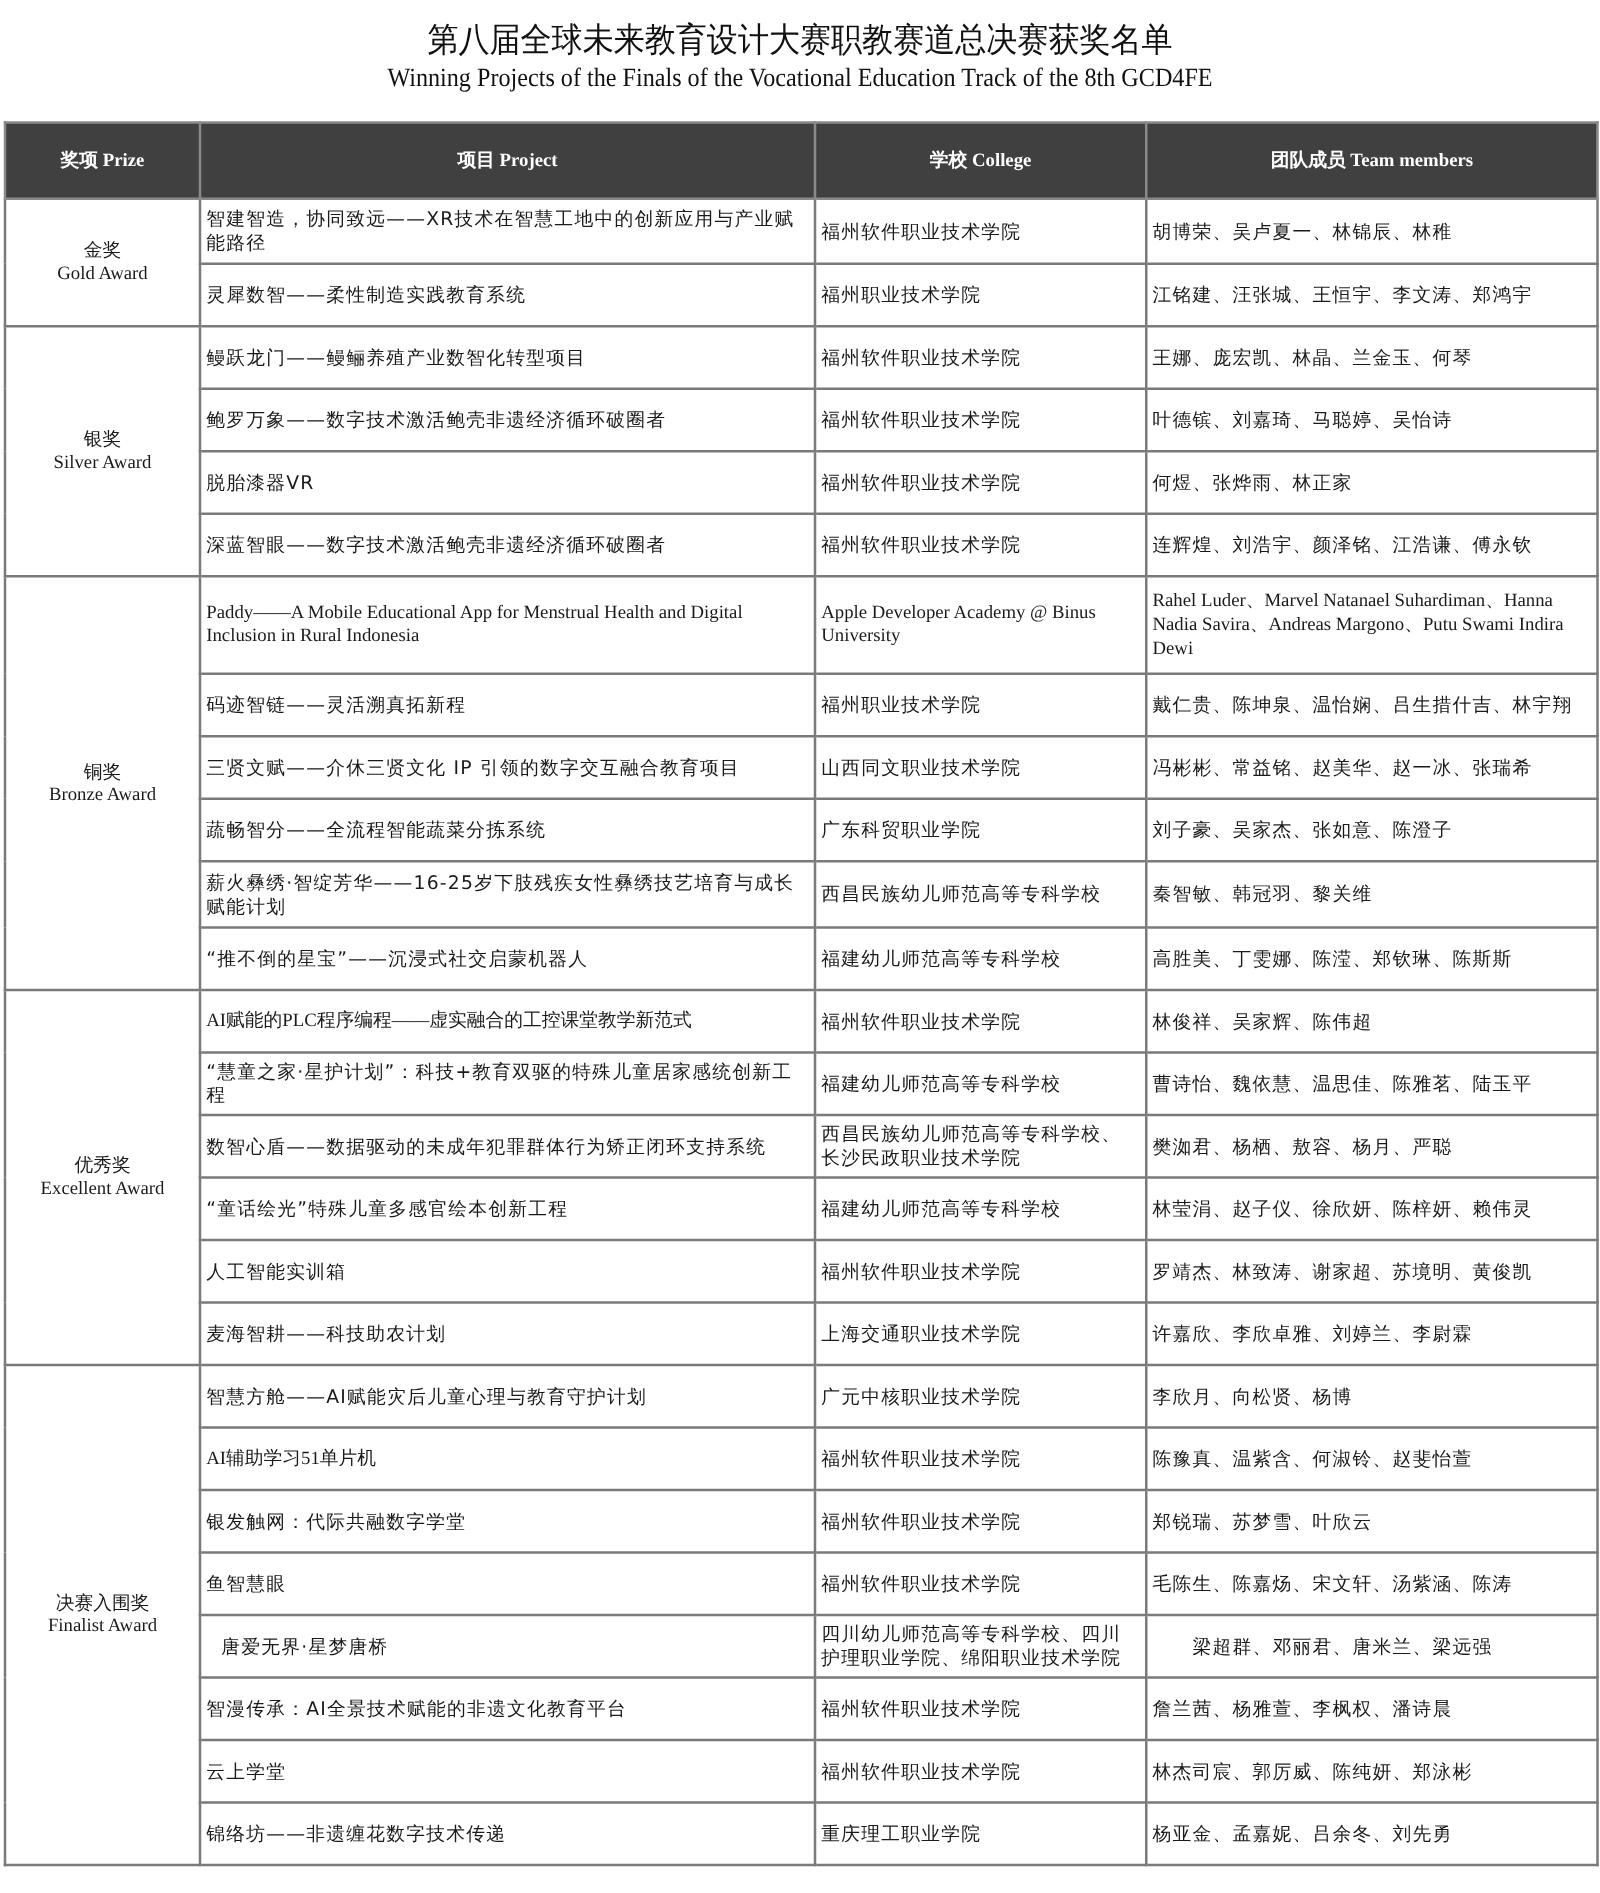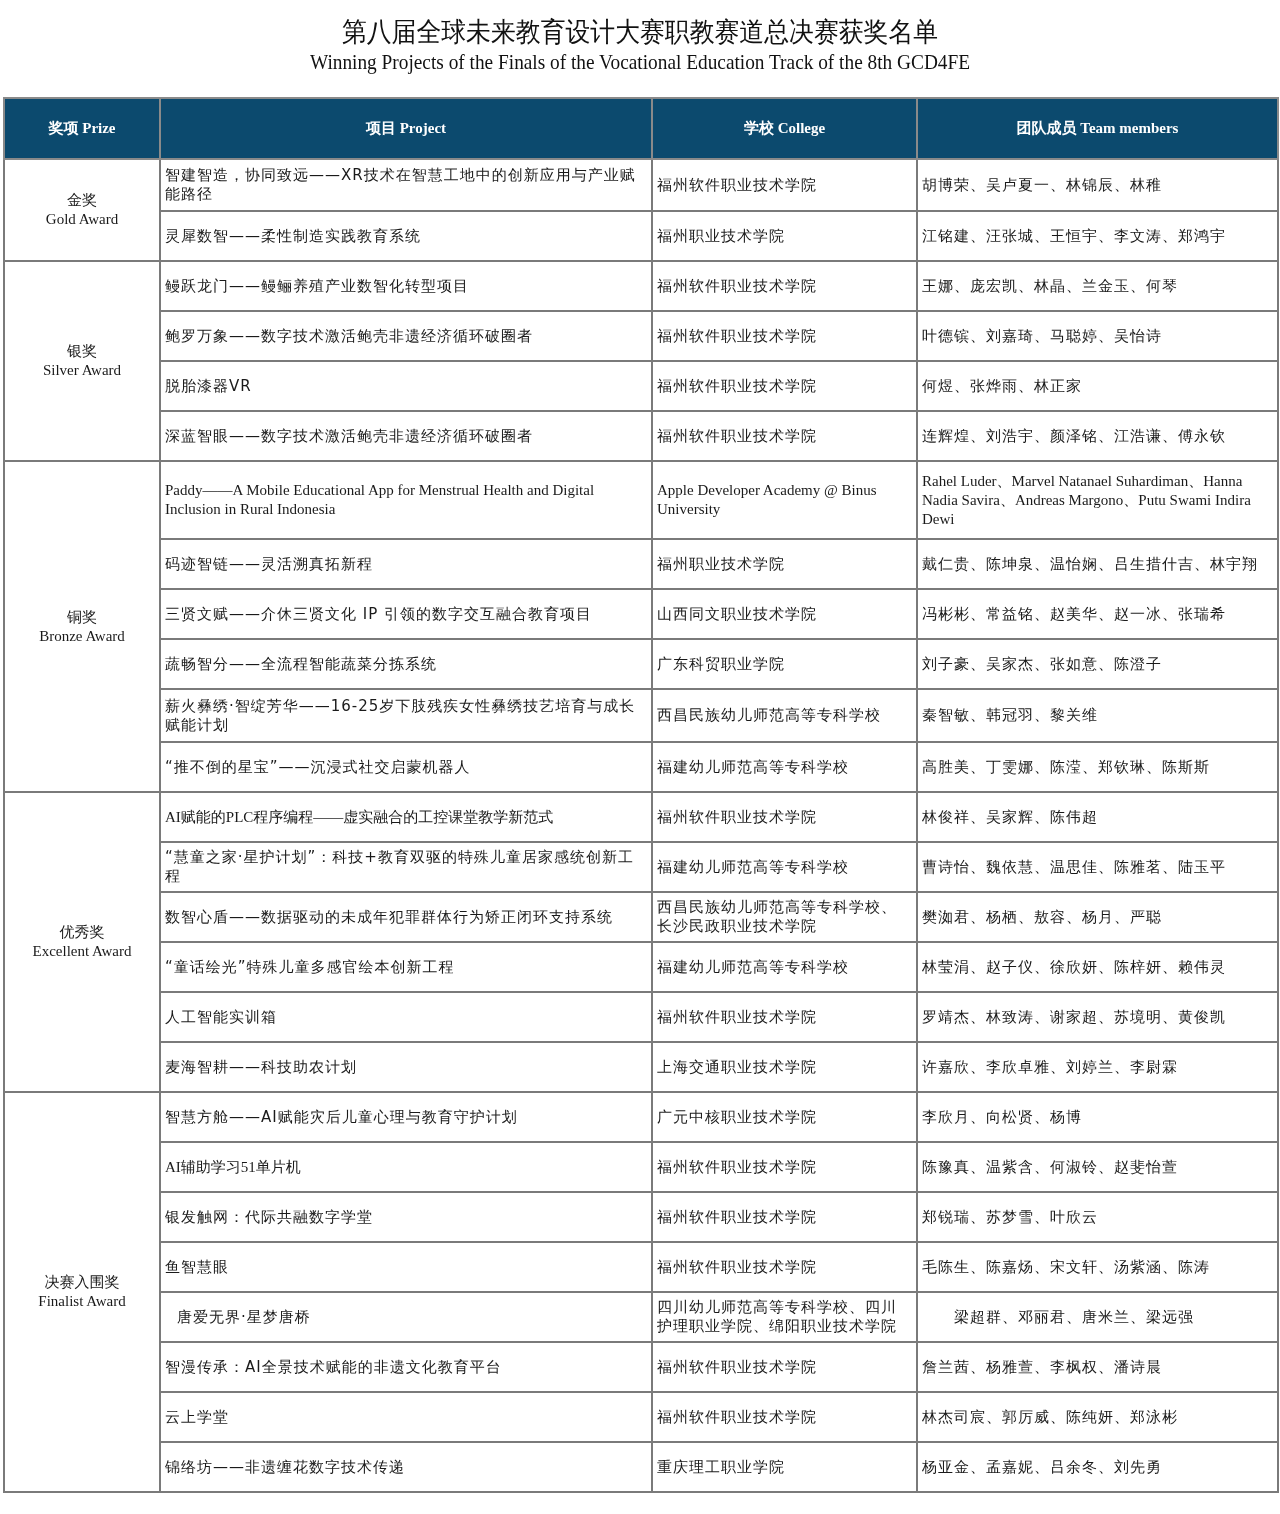--- a/index.html
+++ b/index.html
@@ -15,21 +15,21 @@
     transform: scaleX(0.92);
   }
   table.awards {
     position: absolute; left: 3px; top: 97px; width: 1274px;
     border-collapse: collapse; table-layout: fixed;
   }
   table.awards th, table.awards td {
     border: 2px solid #7a7a7a;
   }
   table.awards th {
-    background: #0c4a6e; color: #ffffff; font-weight: bold; font-size: 15px;
+    background: #404040; color: #ffffff; font-weight: bold; font-size: 15px;
     height: 61px; text-align: center; vertical-align: middle;
     border-color: #8a8a8a;
   }
   table.awards td {
     font-size: 15px; line-height: 19px; padding: 0 4px; vertical-align: middle;
   }
   td.prize { text-align: center; font-size: 15px; line-height: 20px; }
   td.prize .zh { font-family: "DejaVu Sans", sans-serif; font-size: 15px; display: block; }
   td.prize .en { display: block; }
   td.cjk { font-family: "DejaVu Sans", sans-serif; font-size: 14px; letter-spacing: 1px; }

